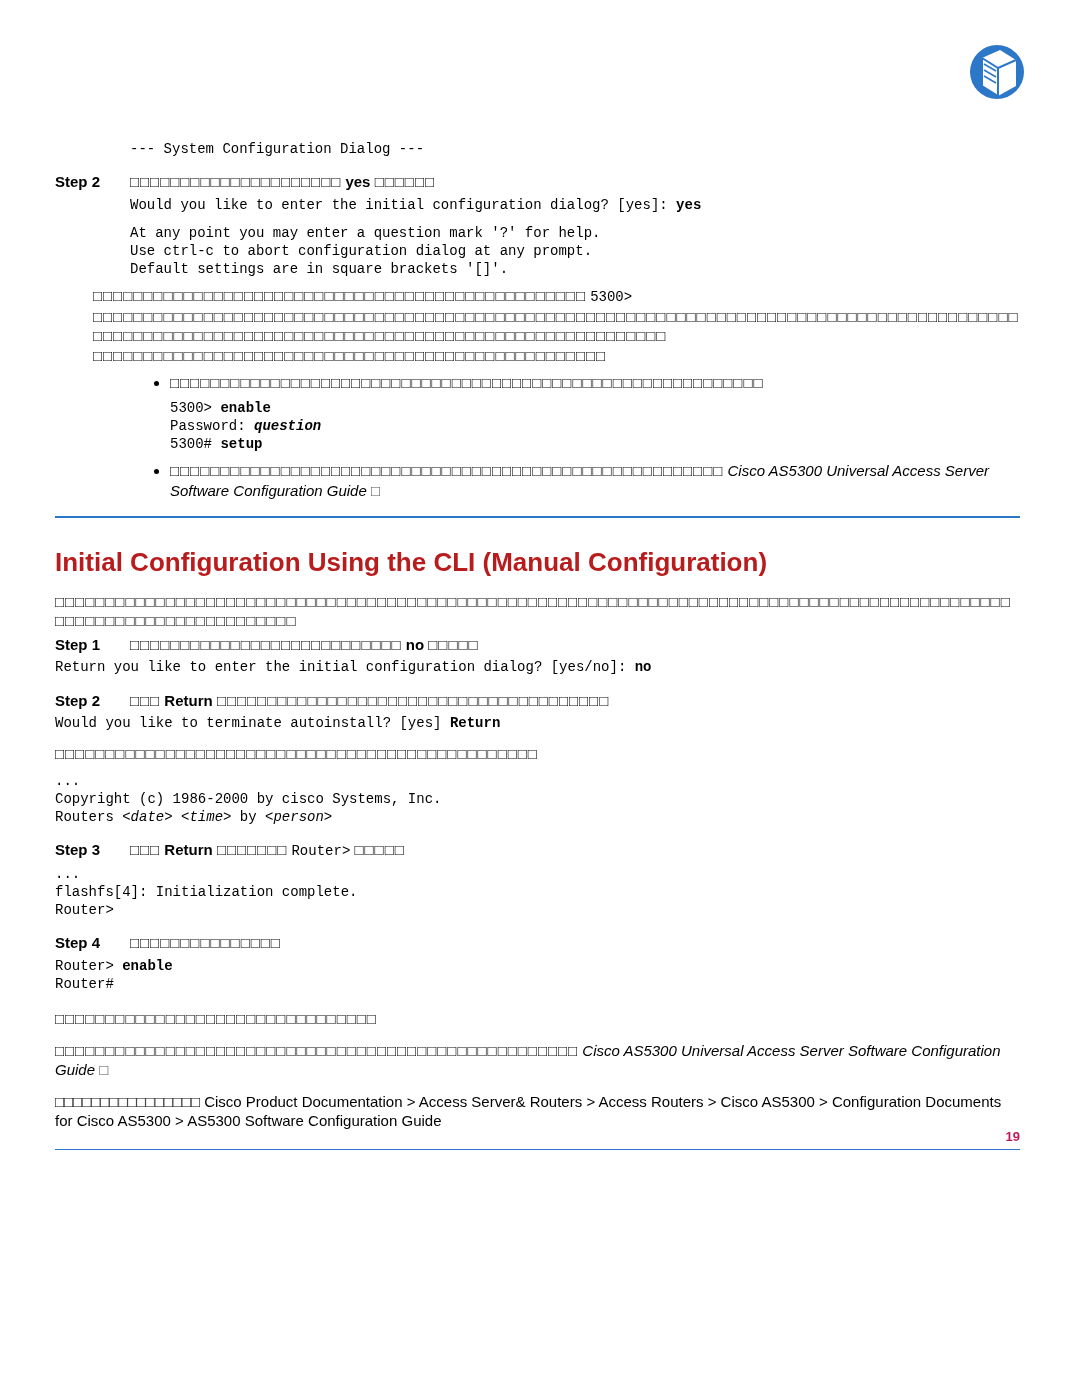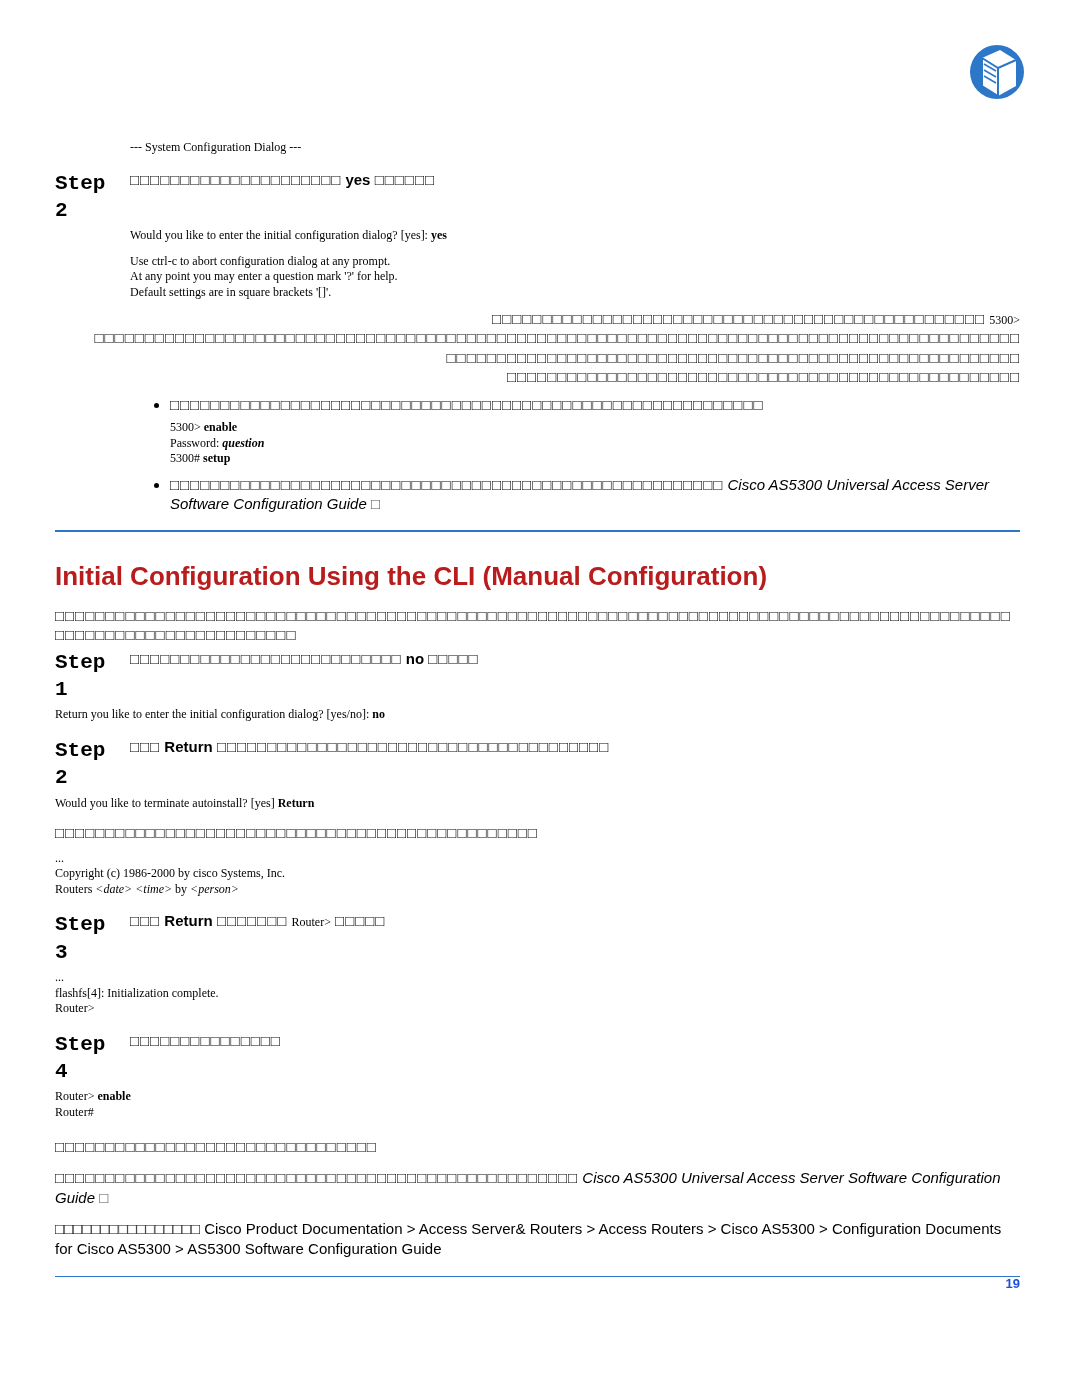--- a/index.html
+++ b/index.html
@@ -8,58 +8,58 @@
       height: 1397px;
       background: #fff;
       font-family: Arial, Helvetica, sans-serif;
       font-size: 15px;
       line-height: 1.3;
       color: #000;
       position: relative;
     }
     .page { padding: 40px 60px 40px 55px; position: relative; }
     .corner-icon { position: absolute; top: 40px; right: 55px; }
-    .mono { font-family: Liberation Serif, serif; font-size: 12px; }
+    .mono { font-family: Liberation Mono, monospace; font-size: 14px; }
     .section-title {
       font-family: Arial, Helvetica, sans-serif;
       font-weight: bold;
       font-size: 26px;
       color: #b91c1c;
       margin: 28px 0 12px 0;
     }
     .step-row { display: flex; align-items: flex-start; margin-top: 14px; margin-bottom: 2px; }
     .step-label {
       font-weight: bold;
-      font-family: Liberation Mono, monospace;
-      font-size: 21px;
+      font-family: Liberation Sans, sans-serif;
+      font-size: 15px;
       width: 75px;
       flex: 0 0 75px;
     }
     .step-text { font-size: 15px; }
     .placeholder { letter-spacing: 1px; word-break: break-word; }
     .indent { margin-left: 75px; }
     .code-block { margin: 4px 0 0 75px; }
-    .body-indent { margin-left: 38px; text-align: right; }
+    .body-indent { margin-left: 38px; }
     ul.bullets { list-style: disc; margin-left: 115px; padding-left: 0; }
     ul.bullets li { margin-top: 8px; }
     hr.rule {
       border: none;
       border-top: 2px solid #2c77c7;
       margin: 16px 0 16px 0;
     }
     hr.rule.light { border-top: 1px solid #2c77c7; }
     .ref-title { font-style: italic; }
     .bold { font-weight: bold; }
     .page-number {
       position: absolute;
-      bottom: 40px;
+      bottom: 60px;
       right: 60px;
       font-size: 13px;
       font-weight: bold;
-      color: #1d4ed8;
+      color: #be185d;
     }
     .top-spacer { height: 100px; }
     .small-gap { margin-top: 8px; }
     .end-box { color: #555; }
   </style>
 </head>
 <body>
 
 <div class="page">
 
@@ -84,22 +84,22 @@
     <div class="step-text">
       <span class="placeholder">□□□□□□□□□□□□□□□□□□□□□</span>
       <span class="bold">yes</span>
       <span class="placeholder">□□□□□□</span>
     </div>
   </div>
 
   <div class="mono code-block">
     <div><span>Would you like to enter the initial configuration dialog? [yes]: </span><span class="bold">yes</span></div>
     <div style="height:10px"></div>
+    <div>At any point you may enter a question mark '?' for help.</div>
     <div>Use ctrl-c to abort configuration dialog at any prompt.</div>
-    <div>At any point you may enter a question mark '?' for help.</div>
     <div>Default settings are in square brackets '[]'.</div>
   </div>
 
   <div class="body-indent small-gap">
     <span class="placeholder">□□□□□□□□□□□□□□□□□□□□□□□□□□□□□□□□□□□□□□□□□□□□□□□□□</span>
     <span class="mono">5300&gt;</span>
     <span class="placeholder">□□□□□□□□□□□□□□□□□□□□□□□□□□□□□□□□□□□□□□□□□□□□□□□□□□□□□□□□□□□□□□□□□□□□□□□□□□□□□□□□□□□□□□□□□□□□□□□□□□□□□□□□□□□□□□□□□□□□□□□□□□□□□□□□□□□□□□□□□□□□□□□□□□□□□</span>
     <span class="placeholder">□□□□□□□□□□□□□□□□□□□□□□□□□□□□□□□□□□□□□□□□□□□□□□□□□□□</span>
   </div>
 

